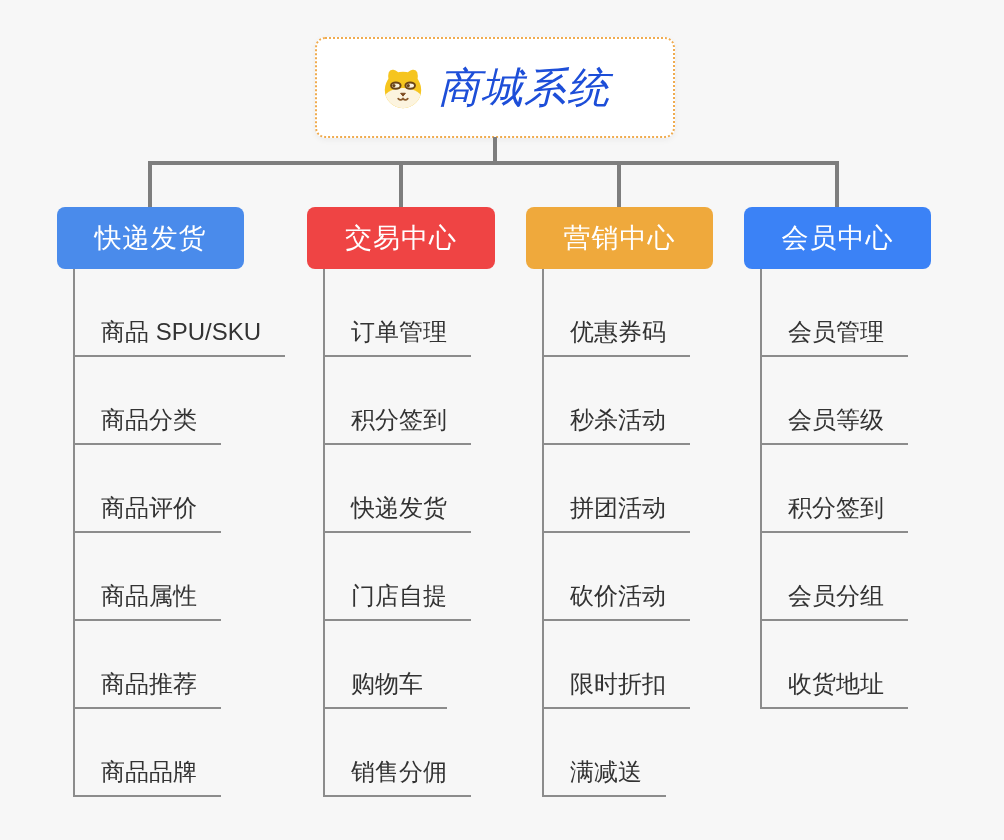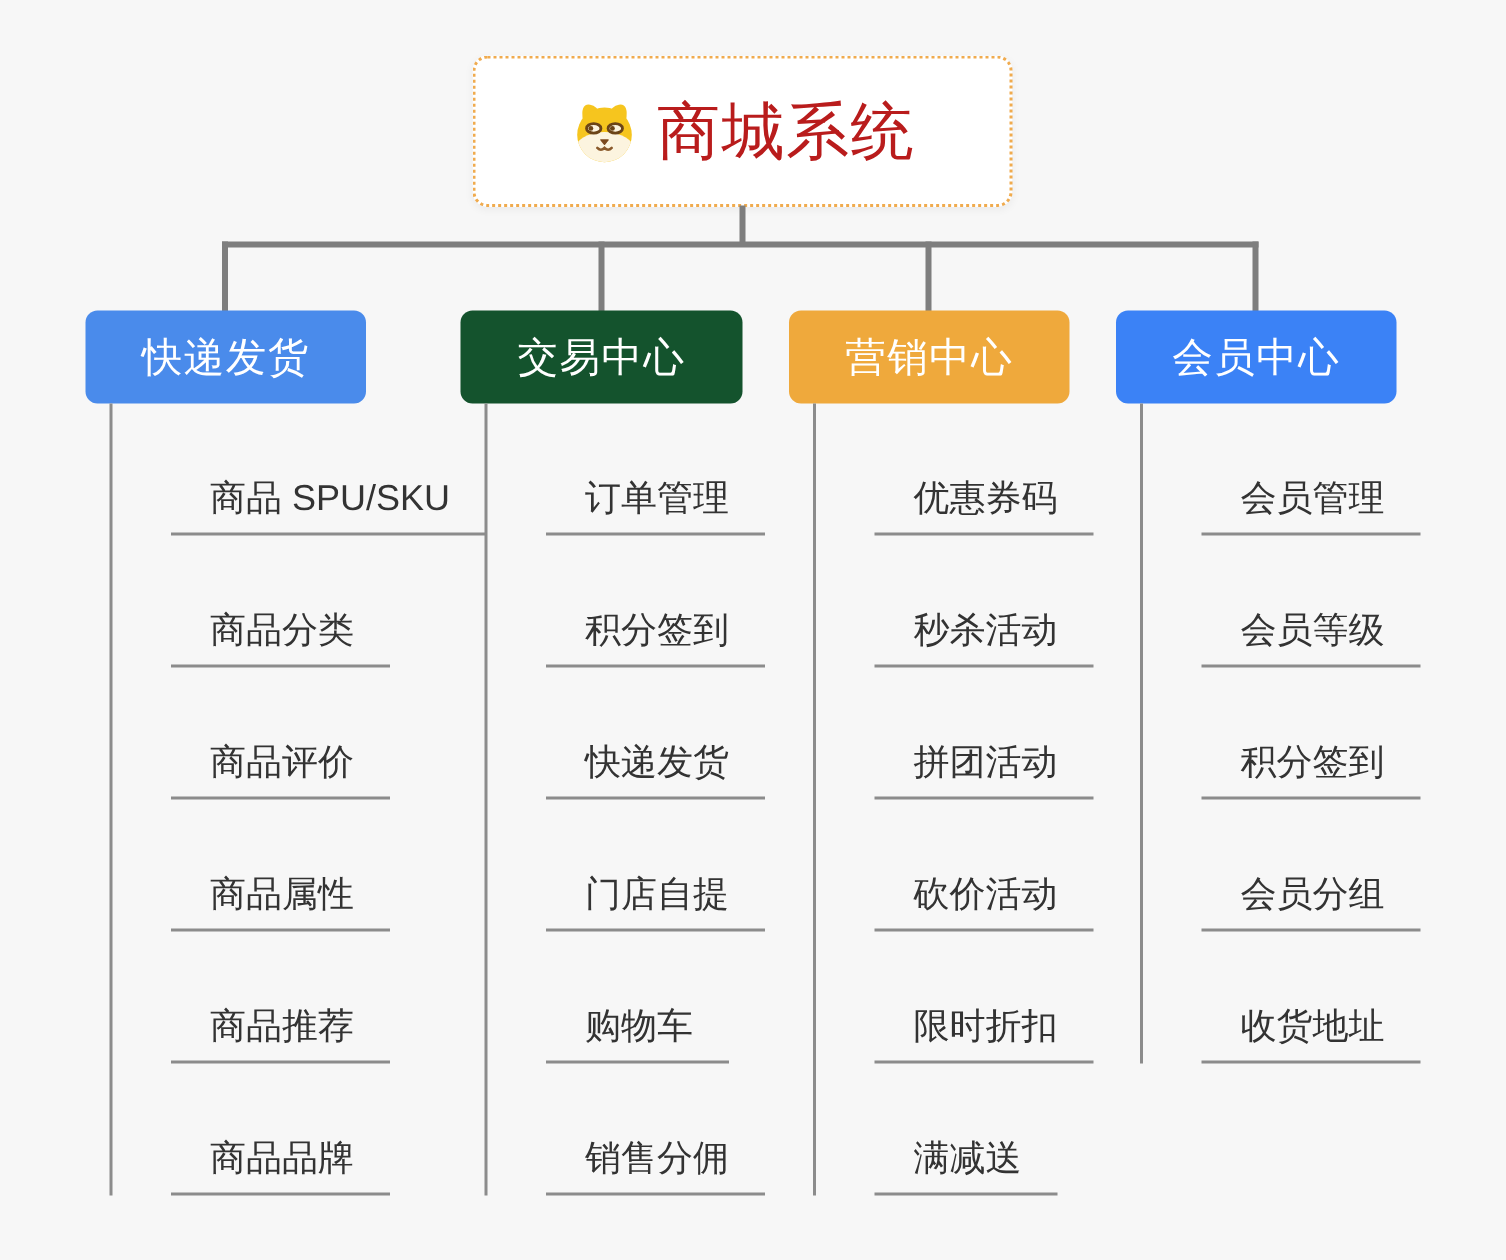--- a/index.html
+++ b/index.html
@@ -74,21 +74,20 @@
   .cg4 { left: 760px; }
 
   .child-item {
     height: 88px;
     box-sizing: border-box;
     display: flex;
     align-items: flex-end;
     width: max-content;
     padding: 0 24px 0 26px;
     border-bottom: 2px solid #8c8c8c;
-    margin-left: 39px;
   }
   .child-item span {
     display: block;
     padding-bottom: 7px;
     font-size: 24px;
     color: #333333;
     white-space: nowrap;
   }
 </style>
 </head>
@@ -105,32 +104,32 @@
         </clipPath>
       <circle cx="24" cy="26" r="19" fill="#f6c51e"></circle>
       <ellipse cx="24" cy="37" rx="21" ry="13" fill="#fcf4df" clip-path="url(#hc)"></ellipse>
       <ellipse cx="16.5" cy="21.5" rx="5" ry="3.3" fill="#fcf4df" stroke="#6b4417" stroke-width="2"></ellipse>
       <circle cx="14.5" cy="21.5" r="1.7" fill="#6b4417"></circle>
       <ellipse cx="31.5" cy="21.5" rx="5" ry="3.3" fill="#fcf4df" stroke="#6b4417" stroke-width="2"></ellipse>
       <circle cx="29.5" cy="21.5" r="1.7" fill="#6b4417"></circle>
       <path d="M21.5 29.5 h5 l-2.5 3 z" fill="#7c4a1e" stroke="#7c4a1e" stroke-linejoin="round" stroke-width="1"></path>
       <path d="M19 35 q2.5 2.6 5 0 q2.5 2.6 5 0" stroke="#8a5a2b" stroke-width="1.8" fill="none" stroke-linecap="round"></path>
     </svg>
-    <span class="title" style="color: #b91c1c;">商城系统</span>
+    <span class="title" style="color: #1d4ed8; font-style: italic;">商城系统</span>
   </div>
 
   <div class="conn v" style="left:493px; top:137px; height:27px;"></div>
   <div class="conn h" style="left:148px; top:161px; width:691px;"></div>
   <div class="conn v" style="left:148px; top:161px; height:47px;"></div>
   <div class="conn v" style="left:399px; top:161px; height:47px;"></div>
   <div class="conn v" style="left:617px; top:161px; height:47px;"></div>
   <div class="conn v" style="left:835px; top:161px; height:47px;"></div>
 
   <div class="branch-node bn1" style="background-color: rgb(74, 139, 235);">快递发货</div>
-  <div class="branch-node bn2" style="background-color: #14532d;">交易中心</div>
+  <div class="branch-node bn2" style="background-color: #ef4444;">交易中心</div>
   <div class="branch-node bn3" style="background-color: rgb(239, 169, 60);">营销中心</div>
   <div class="branch-node bn4" style="background-color: #3b82f6;">会员中心</div>
 
   <div class="child-group cg1">
     <div class="child-item">
         <span>商品 SPU/SKU</span>
       </div>
     <div class="child-item">
         <span>商品分类</span>
       </div>

